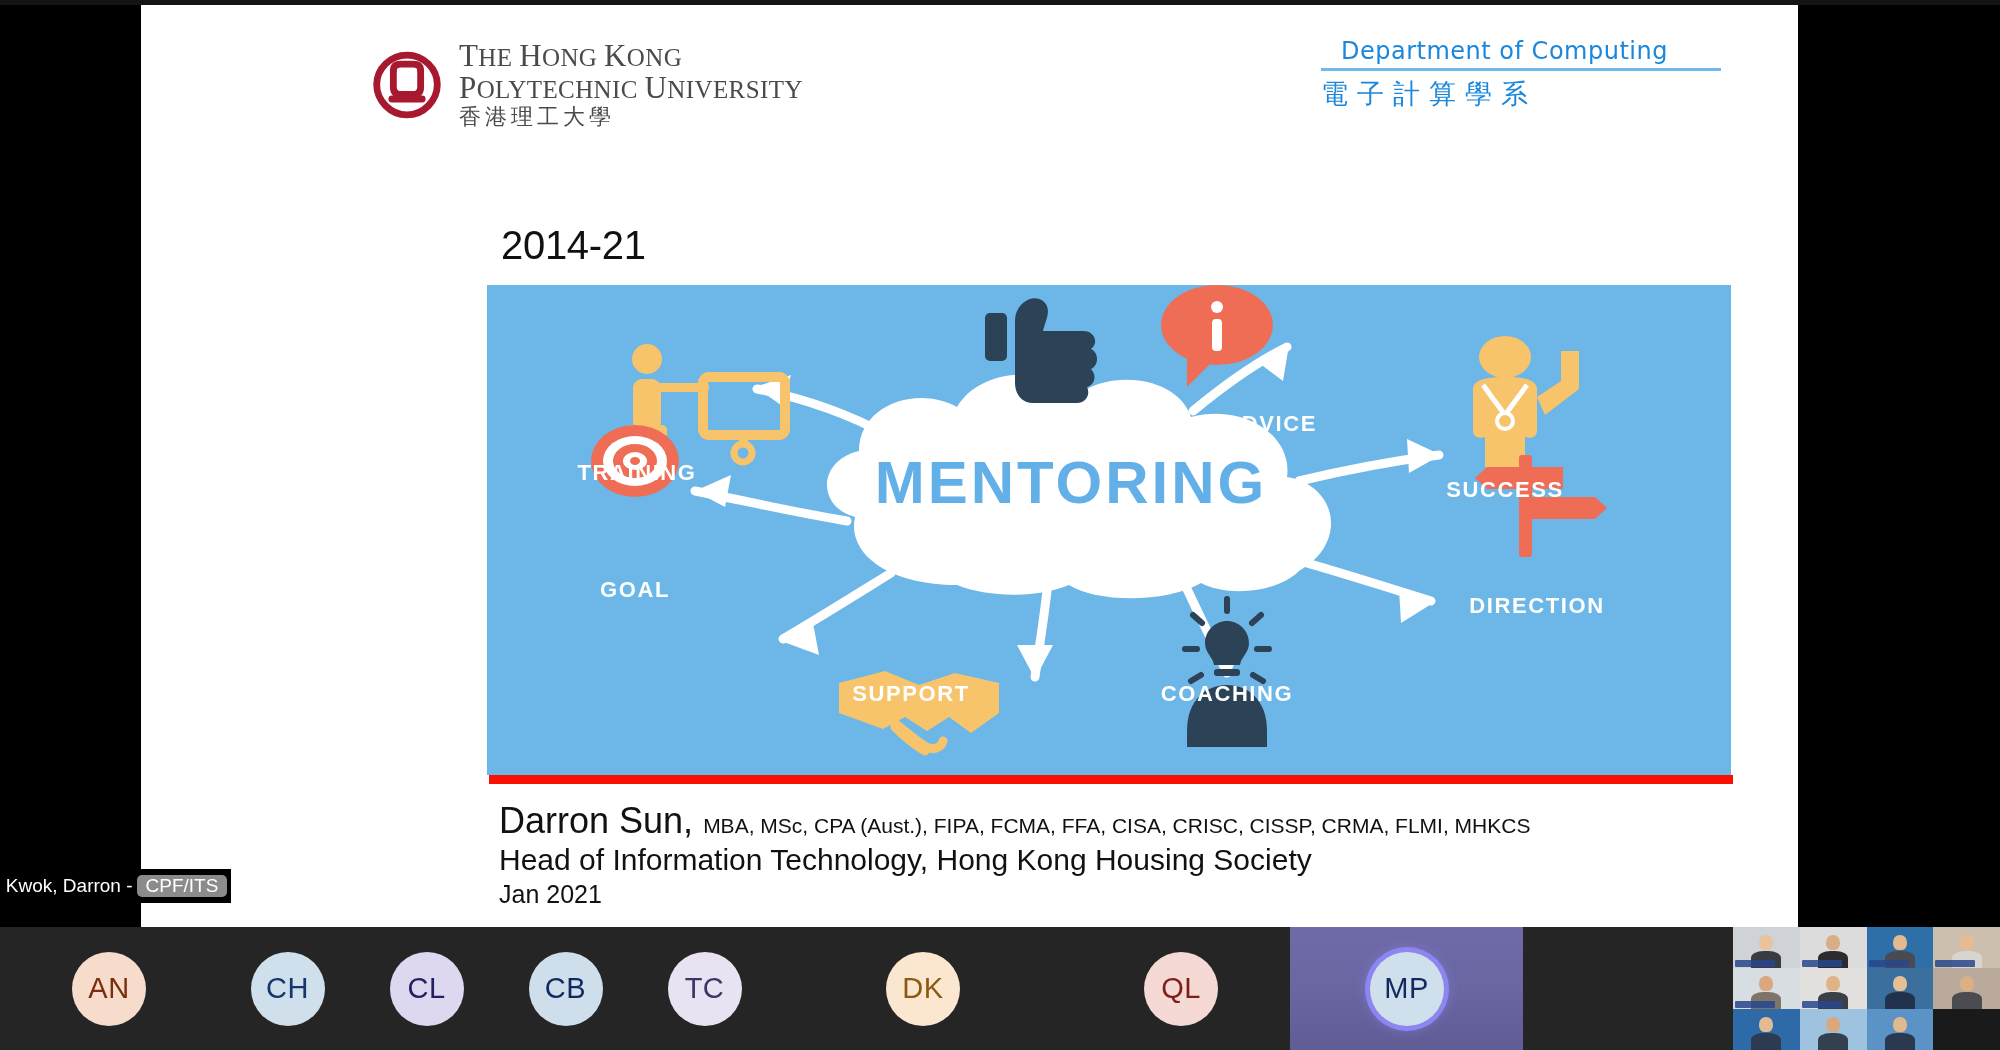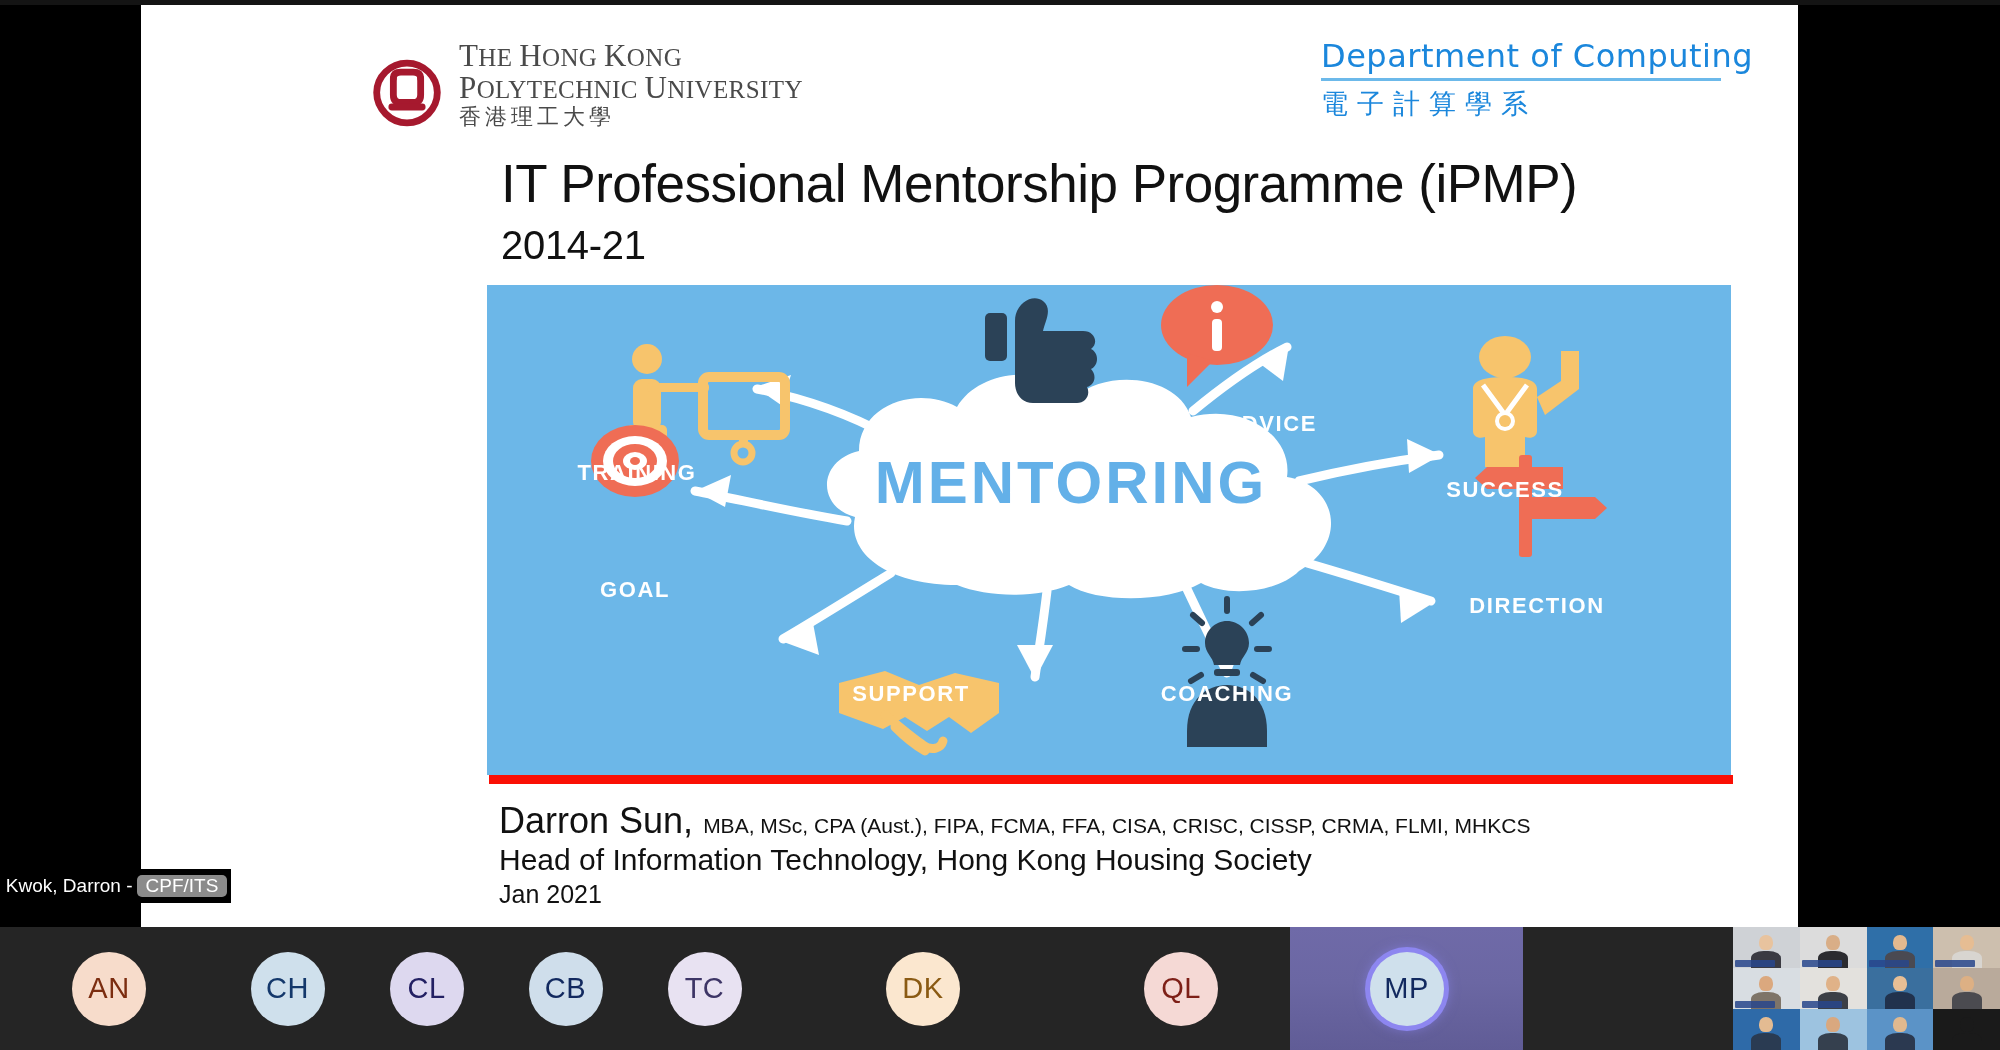--- a/index.html
+++ b/index.html
@@ -14,34 +14,34 @@
   #topstrip { position:absolute; left:0; top:0; width:2000px; height:5px; background:#141414; }
 
   #slide {
     position:absolute; left:141px; top:5px; width:1657px; height:922px;
     background:#ffffff; overflow:hidden;
   }
 
   
   .logos { position:absolute; left:0; top:0; width:100%; height:130px; }
 
-  .polyu { position:absolute; left:228px; top:35px; display:flex; align-items:flex-end; gap:14px; }
+  .polyu { position:absolute; left:228px; top:35px; display:flex; align-items:center; gap:14px; }
   .polyu-mark { width:76px; height:72px; position:relative; }
   .polyu-text { line-height:1.04; }
   .polyu-l1, .polyu-l2 {
     font-family:"Liberation Serif", serif; color:#4a4a4a;
     font-size:25px; letter-spacing:.4px; white-space:nowrap;
   }
   .polyu-l1 .cap, .polyu-l2 .cap { font-size:31px; }
   .polyu-cn { font-size:22px; color:#4a4a4a; letter-spacing:4px; margin-top:2px;
               font-family:"DejaVu Sans", sans-serif; }
 
   .dept { position:absolute; left:1180px; top:32px; }
-  .dept-en { font-size:32px; color:#1b87dc; letter-spacing:.5px; font-weight:500;
-             white-space:nowrap; font-family:"DejaVu Sans", sans-serif; }
+  .dept-en { font-size:24px; color:#1b87dc; letter-spacing:.5px; font-weight:500;
+             white-space:nowrap; font-family:"DejaVu Sans", sans-serif;margin-left:20px; }
   .dept-rule { height:3px; background:#6cb9ea; margin:3px 0 5px 0; width:400px; }
   .dept-cn { font-size:27px; color:#1b87dc; letter-spacing:9px;
              font-family:"DejaVu Sans", sans-serif; white-space:nowrap; }
 
   
   .title-main {
     position:absolute; left:360px; top:148px;
     font-size:53px; color:#111; font-weight:400; white-space:nowrap;
     font-family:"Liberation Sans", sans-serif; letter-spacing:-.5px;
   }
@@ -146,21 +146,20 @@
           </span>
         </div>
 
         <div class="dept">
           <div class="dept-en">Department of Computing</div>
           <div class="dept-rule"></div>
           <div class="dept-cn">電子計算學系</div>
         </div>
       </div>
 
-      <div class="title-main">IT Professional Mentorship Programme (iPMP)</div>
       <div class="title-sub">2014-21</div>
 
       <div id="graphic">
         <svg width="1244" height="490" viewBox="0 0 1244 490" style="position:absolute;left:0;top:0;">
 
           <g>
             <path fill="#ffffff" d="M470 300
               C 400 300, 360 268, 368 232
               C 330 222, 330 176, 372 166
               C 372 120, 430 100, 470 122

